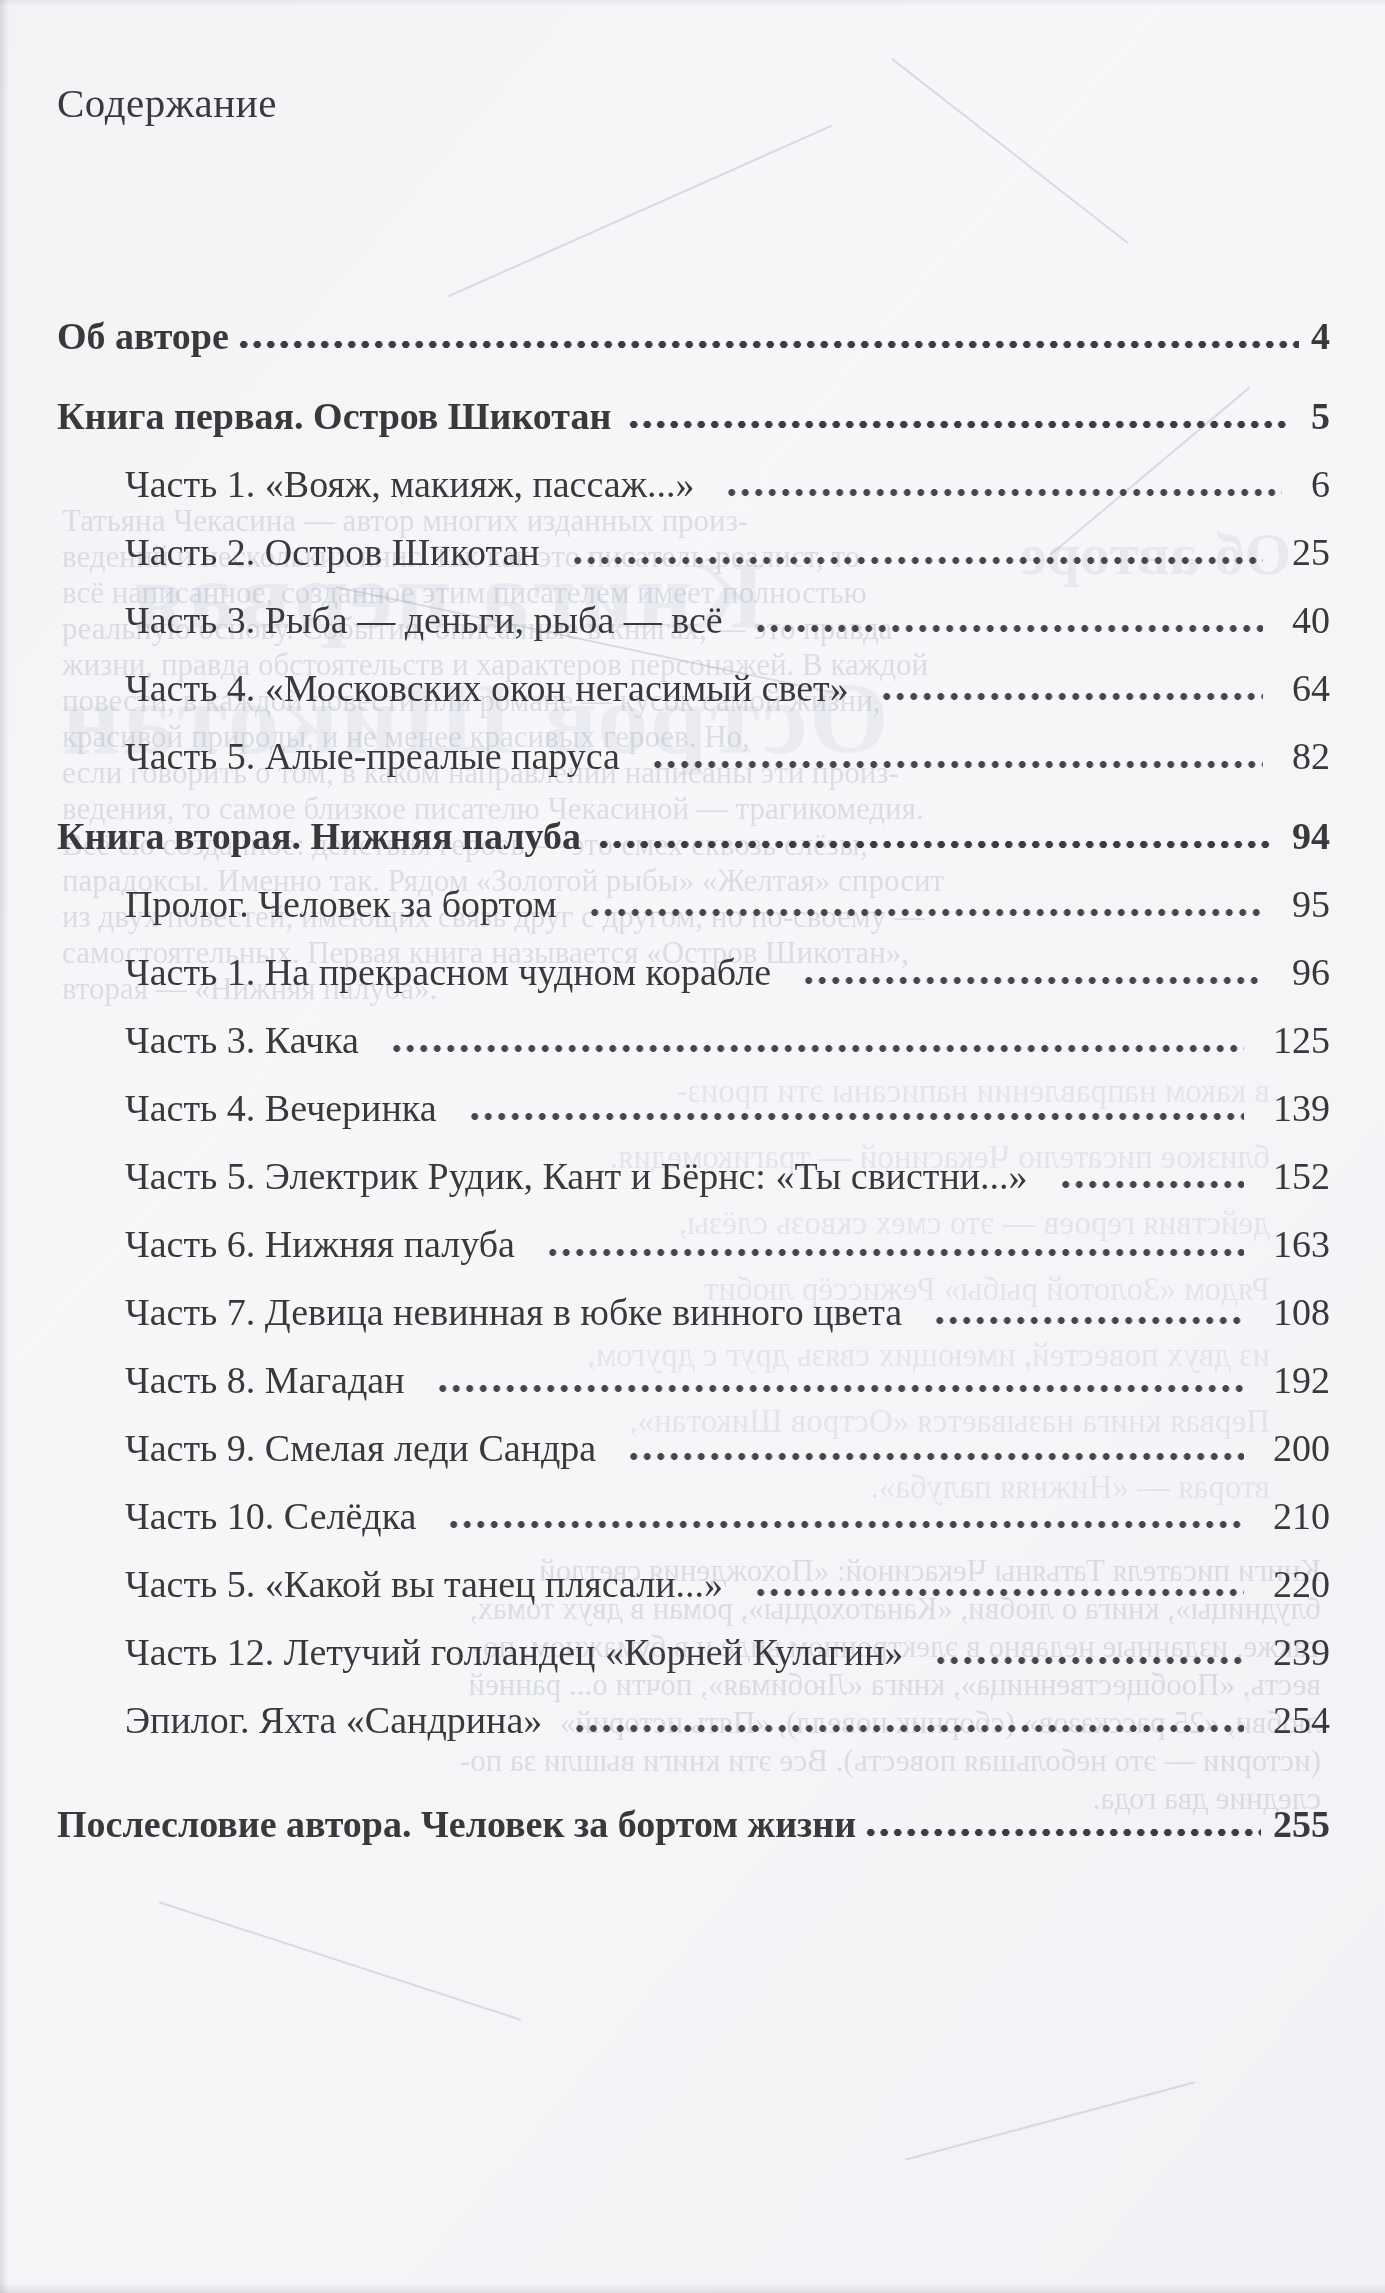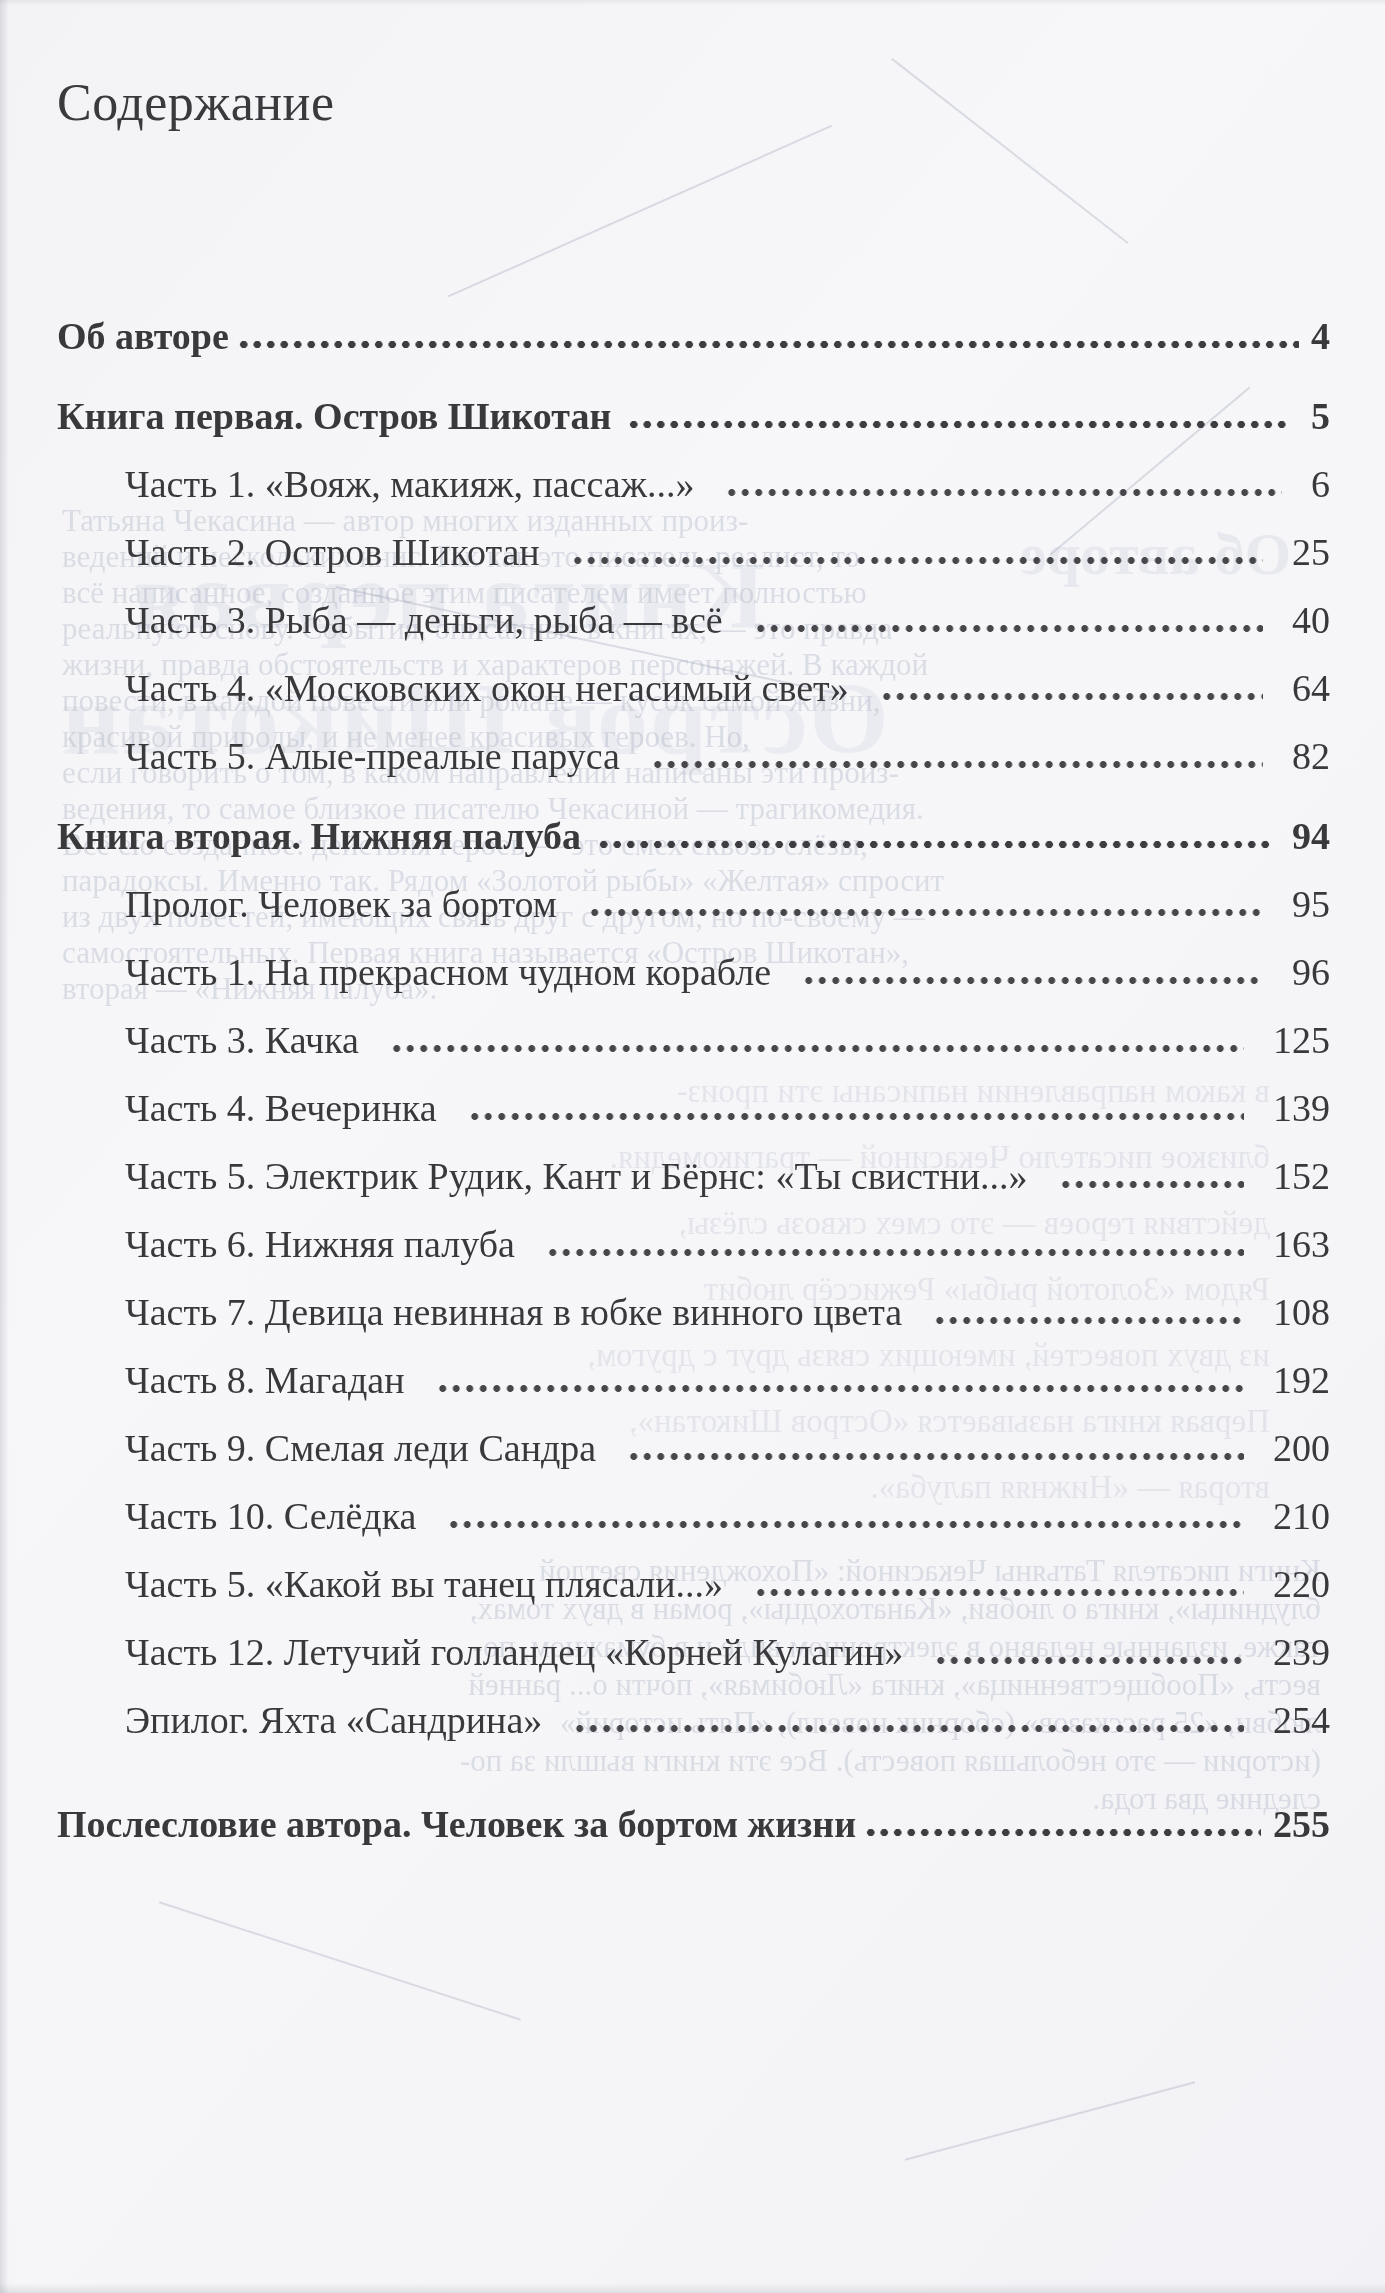--- a/index.html
+++ b/index.html
@@ -13,21 +13,21 @@
   }
   .edge-left{position:absolute;left:0;top:0;bottom:0;width:9px;
     background:linear-gradient(90deg,rgba(110,112,125,.20),rgba(110,112,125,0));}
   .edge-bottom{position:absolute;left:0;right:0;bottom:0;height:10px;
     background:linear-gradient(0deg,rgba(110,112,125,.16),rgba(110,112,125,0));}
   .edge-top{position:absolute;left:0;right:0;top:0;height:6px;
     background:linear-gradient(180deg,rgba(110,112,125,.10),rgba(110,112,125,0));}
 
   .page-title{
     position:absolute;left:57px;top:72px;
-    font-size:52px;line-height:62px;font-weight:500;color:#3a3a3e;
+    font-size:41px;line-height:62px;font-weight:500;color:#3a3a3e;
     letter-spacing:.5px;margin:0;
   }
 
   .toc{position:absolute;left:57px;right:55px;top:316px;}
   .row{display:flex;align-items:baseline;font-size:38px;line-height:40px;
        margin-bottom:28px;white-space:nowrap;}
   .row.indent{margin-left:68px;gap:23px;}
   .row.bold{font-weight:bold;}
   .row.gap-section{margin-top:40px;gap:8px;}
   .row.gap-section-lg{margin-top:64px;}

